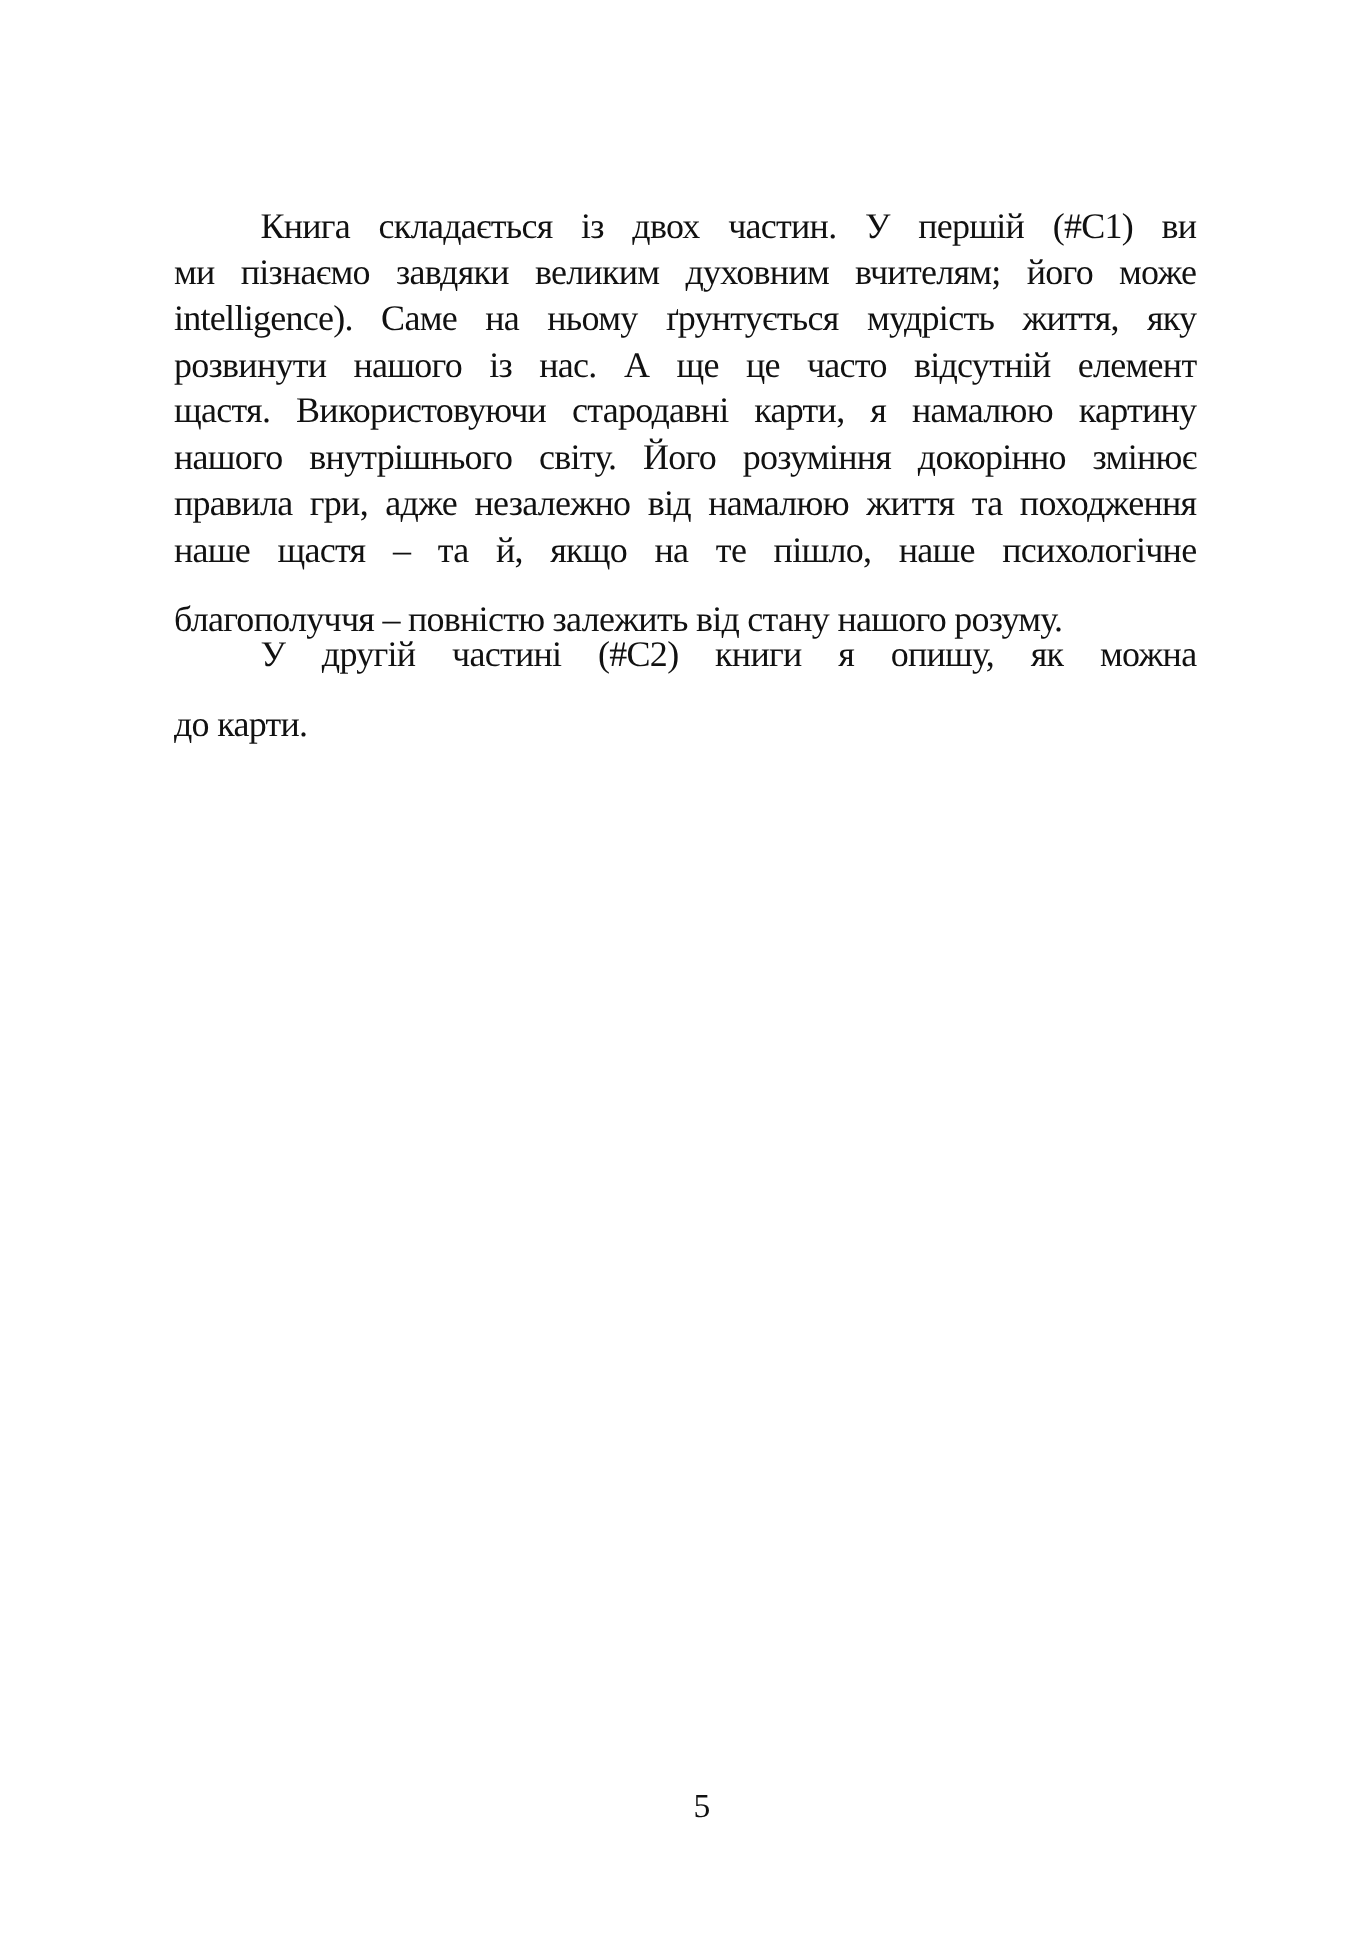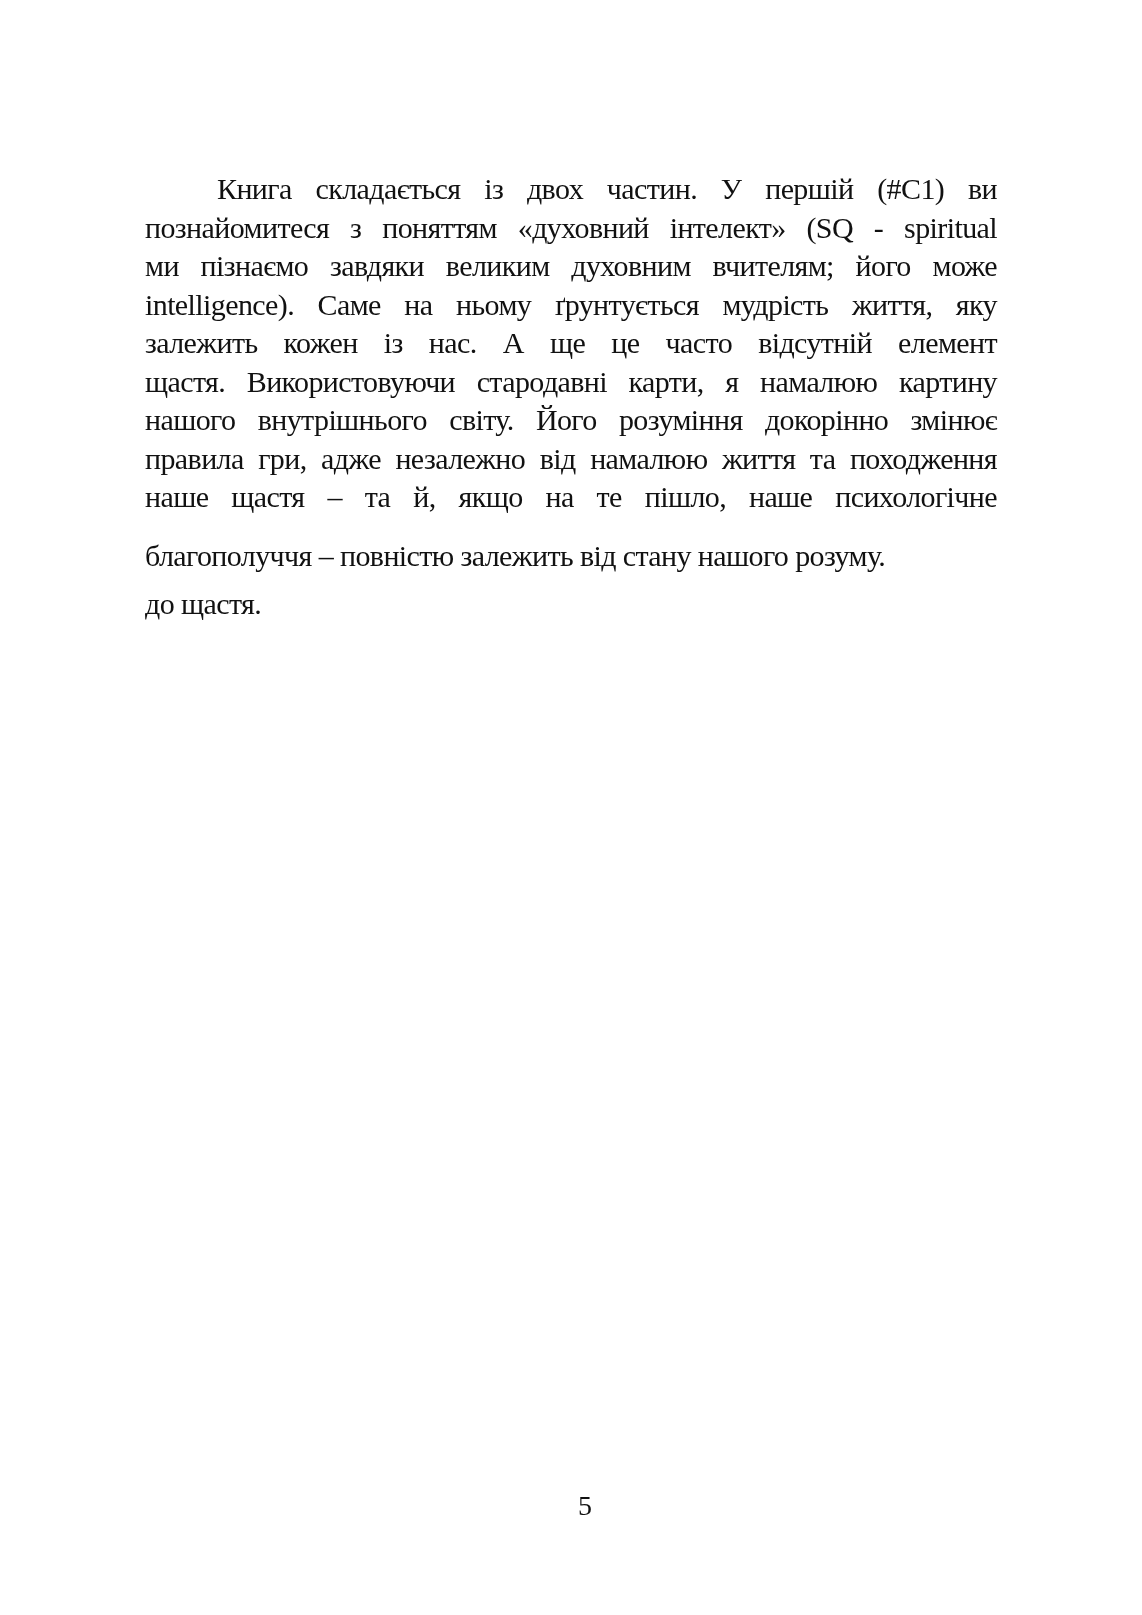--- a/index.html
+++ b/index.html
@@ -61,31 +61,31 @@
   }
 </style>
 </head>
 <body>
 
 <div class="page">
   <div class="text-block">
 
     <div class="para-block">
       <span class="line first"><span class="line-inner">Книга складається із двох частин. У першій (#C1) ви</span></span>
-      <span class="line"><span class="line-inner">познайомитеся з поняттям «духовний інтелект» (SQ - spiritual</span></span>
       <span class="line"><span class="line-inner">ми пізнаємо завдяки великим духовним вчителям; його може</span></span>
       <span class="line"><span class="line-inner">intelligence). Саме на ньому ґрунтується мудрість життя, яку</span></span>
-      <span class="line"><span class="line-inner">залежить кожен із нас. А ще це часто відсутній елемент</span></span>
+      <span class="line"><span class="line-inner">розвинути нашого із нас. А ще це часто відсутній елемент</span></span>
       <span class="line"><span class="line-inner">щастя. Використовуючи стародавні карти, я намалюю картину</span></span>
       <span class="line"><span class="line-inner">нашого внутрішнього світу. Його розуміння докорінно змінює</span></span>
       <span class="line"><span class="line-inner">правила гри, адже незалежно від намалюю життя та походження</span></span>
       <span class="line"><span class="line-inner">наше щастя – та й, якщо на те пішло, наше психологічне</span></span>
       <span class="line last"><span class="line-inner">благополуччя – повністю залежить від стану нашого розуму.</span></span>
     </div>
 
     <div class="para-block" style="margin-top:10px;">
-      <span class="line last"><span class="line-inner">до щастя.</span></span>
+      <span class="line first"><span class="line-inner">У другій частині (#C2) книги я опишу, як можна</span></span>
+      <span class="line last"><span class="line-inner">до карти.</span></span>
     </div>
 
   </div>
 
   <div class="page-number">5</div>
 </div>
 
 </body></html>

